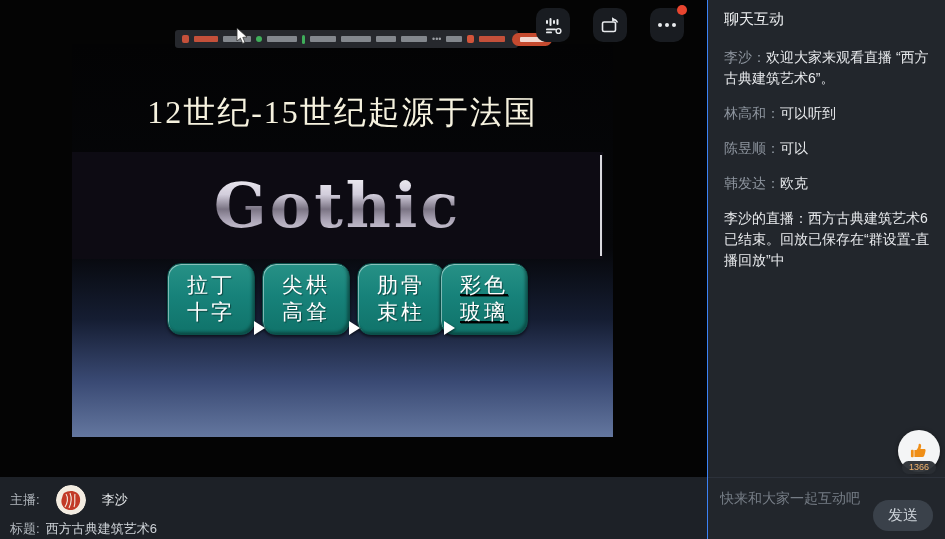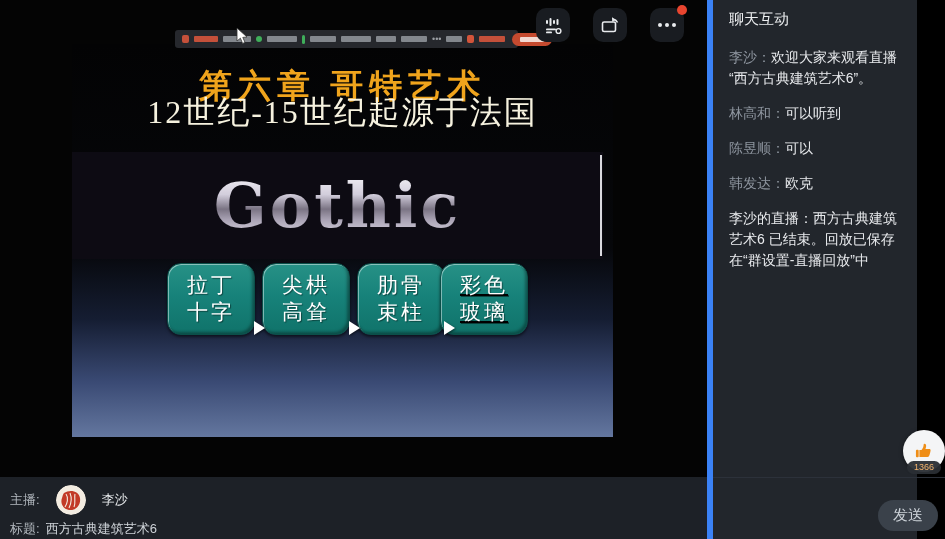--- a/index.html
+++ b/index.html
@@ -66,22 +66,22 @@
   
   .bottom-bar { position:absolute; left:0; top:477px; width:707px; height:62px; background:#1d2127; }
   .host-row { position:absolute; left:10px; top:7px; height:31px; display:flex; align-items:center; gap:16px; }
   .host-label, .title-label { font-size:13px; color:#b3b9bf; }
   .host-name { font-size:13px; color:#e7eaec; }
   .avatar { width:30px; height:30px; border-radius:50%; overflow:hidden; flex:none; }
   .title-row { position:absolute; left:10px; top:43px; display:flex; gap:6px;align-items:flex-end; }
   .title-value { font-size:13px; color:#ced3d8; }
 
   
-  .sidebar { position:absolute; left:707px; top:0; width:210px; height:539px; background:#22262c;
-    border-left:6px solid #3b82f6; }
+  .sidebar { position:absolute; left:707px; top:0; width:238px; height:539px; background:#22262c;
+    border-left:1px solid #3b82f6; }
   .sb-title { position:absolute; top:10px; left:16px; font-size:15px; color:#eceef0; }
   .chat-list { position:absolute; top:47px; left:16px; right:13px; }
   .msg { font-size:14px; line-height:21px; margin-bottom:14px; word-break:break-all; }
   .msg-name { color:#8f96a0; }
   .msg-text { color:#e8eaed; }
   .msg.system .msg-name { color:#e8eaed; }
 
   .like-widget { position:absolute; left:190px; top:430px; width:42px; height:44px; cursor:pointer; }
   .like-circle { position:absolute; left:0; top:0; width:42px; height:42px; border-radius:50%;
     background:#f4f5f6; display:flex; align-items:center; justify-content:center;
@@ -97,21 +97,20 @@
     background:#3a414a; border:none; color:#ccd2d8; font-size:15px; cursor:pointer; }
 </style>
 </head>
 <body>
 
 <div class="stage">
 
   <div class="main">
 
     <div class="slide">
-      <div class="slide-title">第六章  哥特艺术</div>
       <div class="slide-subtitle">12世纪-15世纪起源于法国</div>
 
       <div class="gothic-banner">
         <span class="gothic-text">Gothic</span>
         <span class="slide-caret"></span>
       </div>
 
       <div class="flow-box box-1">
         <span>拉丁</span>
         <span>十字</span>
@@ -232,17 +231,18 @@
       <span class="like-circle">
         <svg width="22" height="22" viewBox="0 0 24 24">
           <path fill="#ef8e17" d="M7 11h2.2c.5 0 2-2.4 2.3-4.6.1-.9-.1-2.4 1-2.4 1.7 0 2 1.8 1.8 3.2-.1 1-.7 2.6-.7 2.6h4.3c.8 0 1.4.7 1.3 1.5-.3 2.3-1 5.2-1.8 6.4-.4.6-1 .8-1.7.8H7z"></path>
           <rect x="3.2" y="10.6" width="3" height="8.2" rx="1" fill="#ef8e17"></rect>
         </svg>
       </span>
       <span class="like-badge">1366</span>
     </div>
 
     <div class="input-area">
+      <input class="chat-input" type="text" placeholder="快来和大家一起互动吧" style="">
       <button class="send-btn">发送</button>
     </div>
   </aside>
 
 </div>
 
 </body></html>

